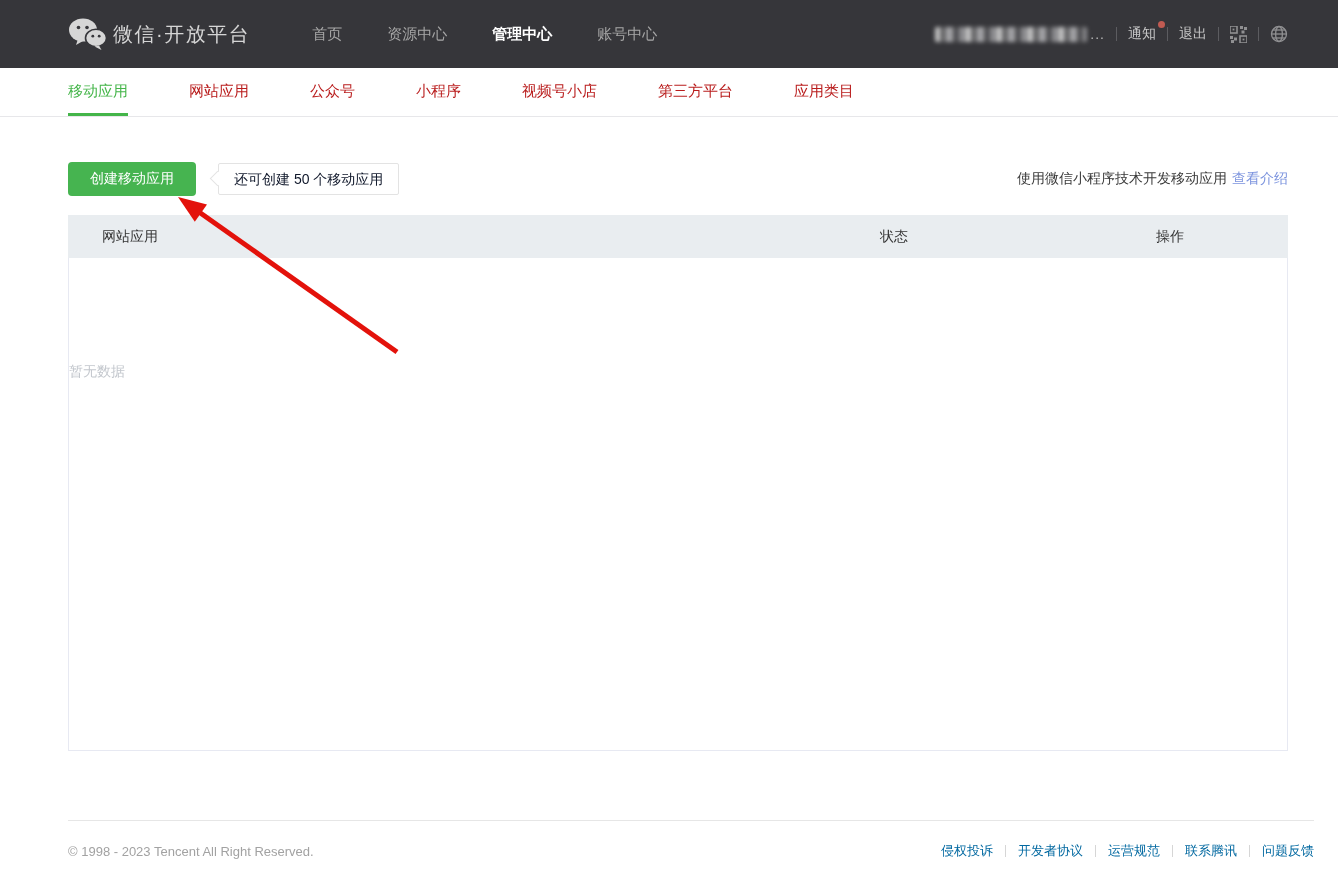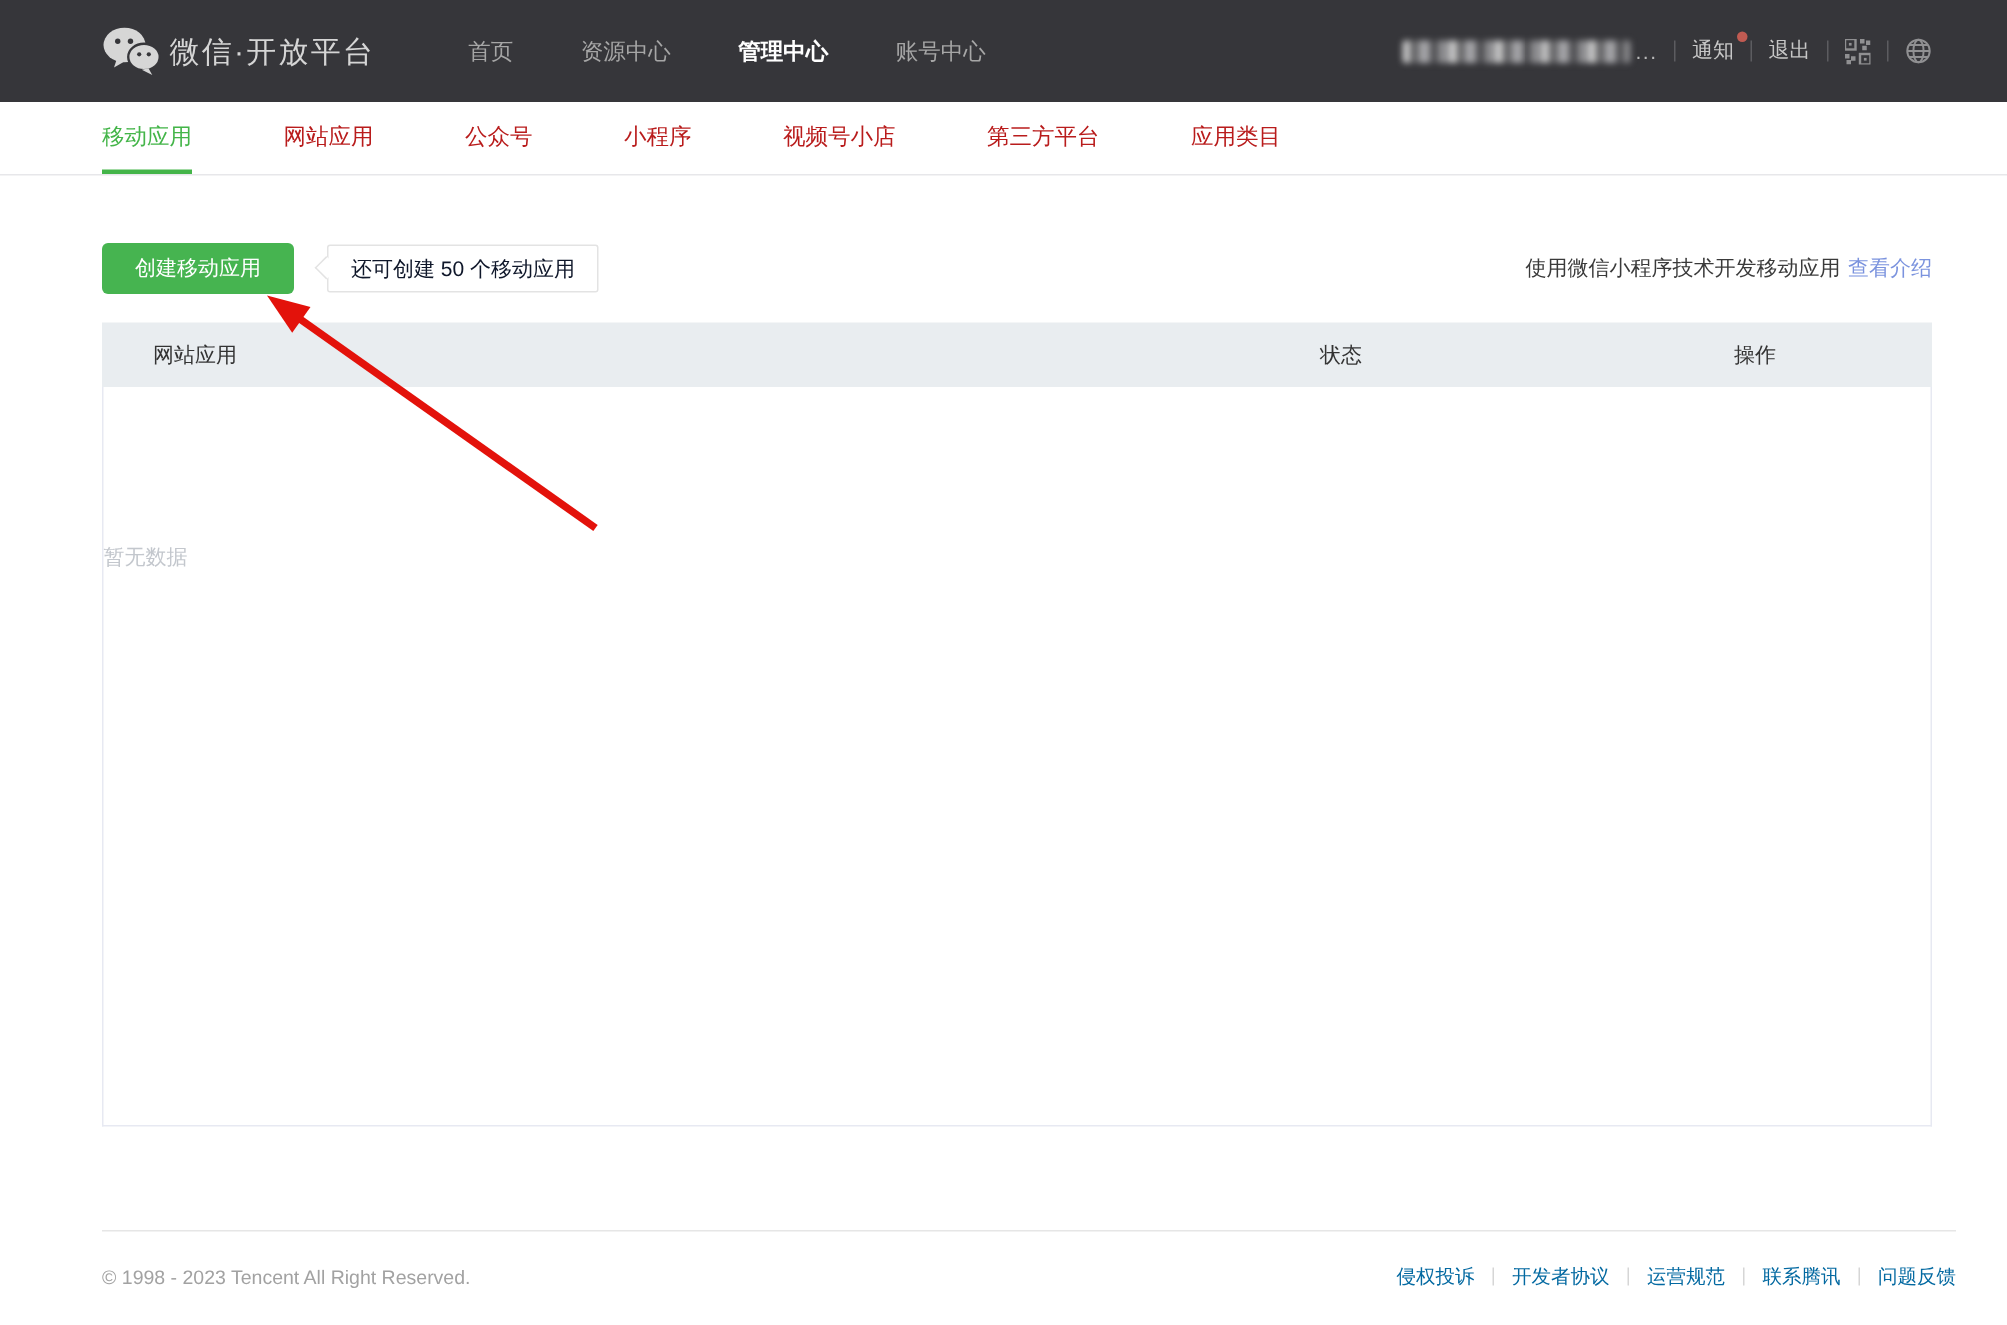--- a/index.html
+++ b/index.html
@@ -88,21 +88,21 @@
   .table-body {
     height:493px; border:1px solid #e7e9f2; border-top:none; position:relative;
     background:#fff;
   }
   .empty-text {
     position:absolute; top:105px; left:0; width:100%; text-align:left;
     color:#c3c7cd; font-size:14px;
   }
 
   
-  .footer { margin:69px 34px 0 68px; border-top:1px solid #e6e6e6; }
+  .footer { margin:69px 24px 0 68px; border-top:1px solid #e6e6e6; }
   .footer-inner {
     display:flex; justify-content:space-between; align-items:center; padding-top:21px;
     font-size:13px;
   }
   .copyright { color:#a2a2a2; }
   .footer-links { display:flex; align-items:center; }
   .footer-link { color:#0369a1; cursor:pointer; white-space:nowrap; }
   .flink-divider { width:1px; height:12px; background:#d6d6d6; margin:0 12px; }
 
   

